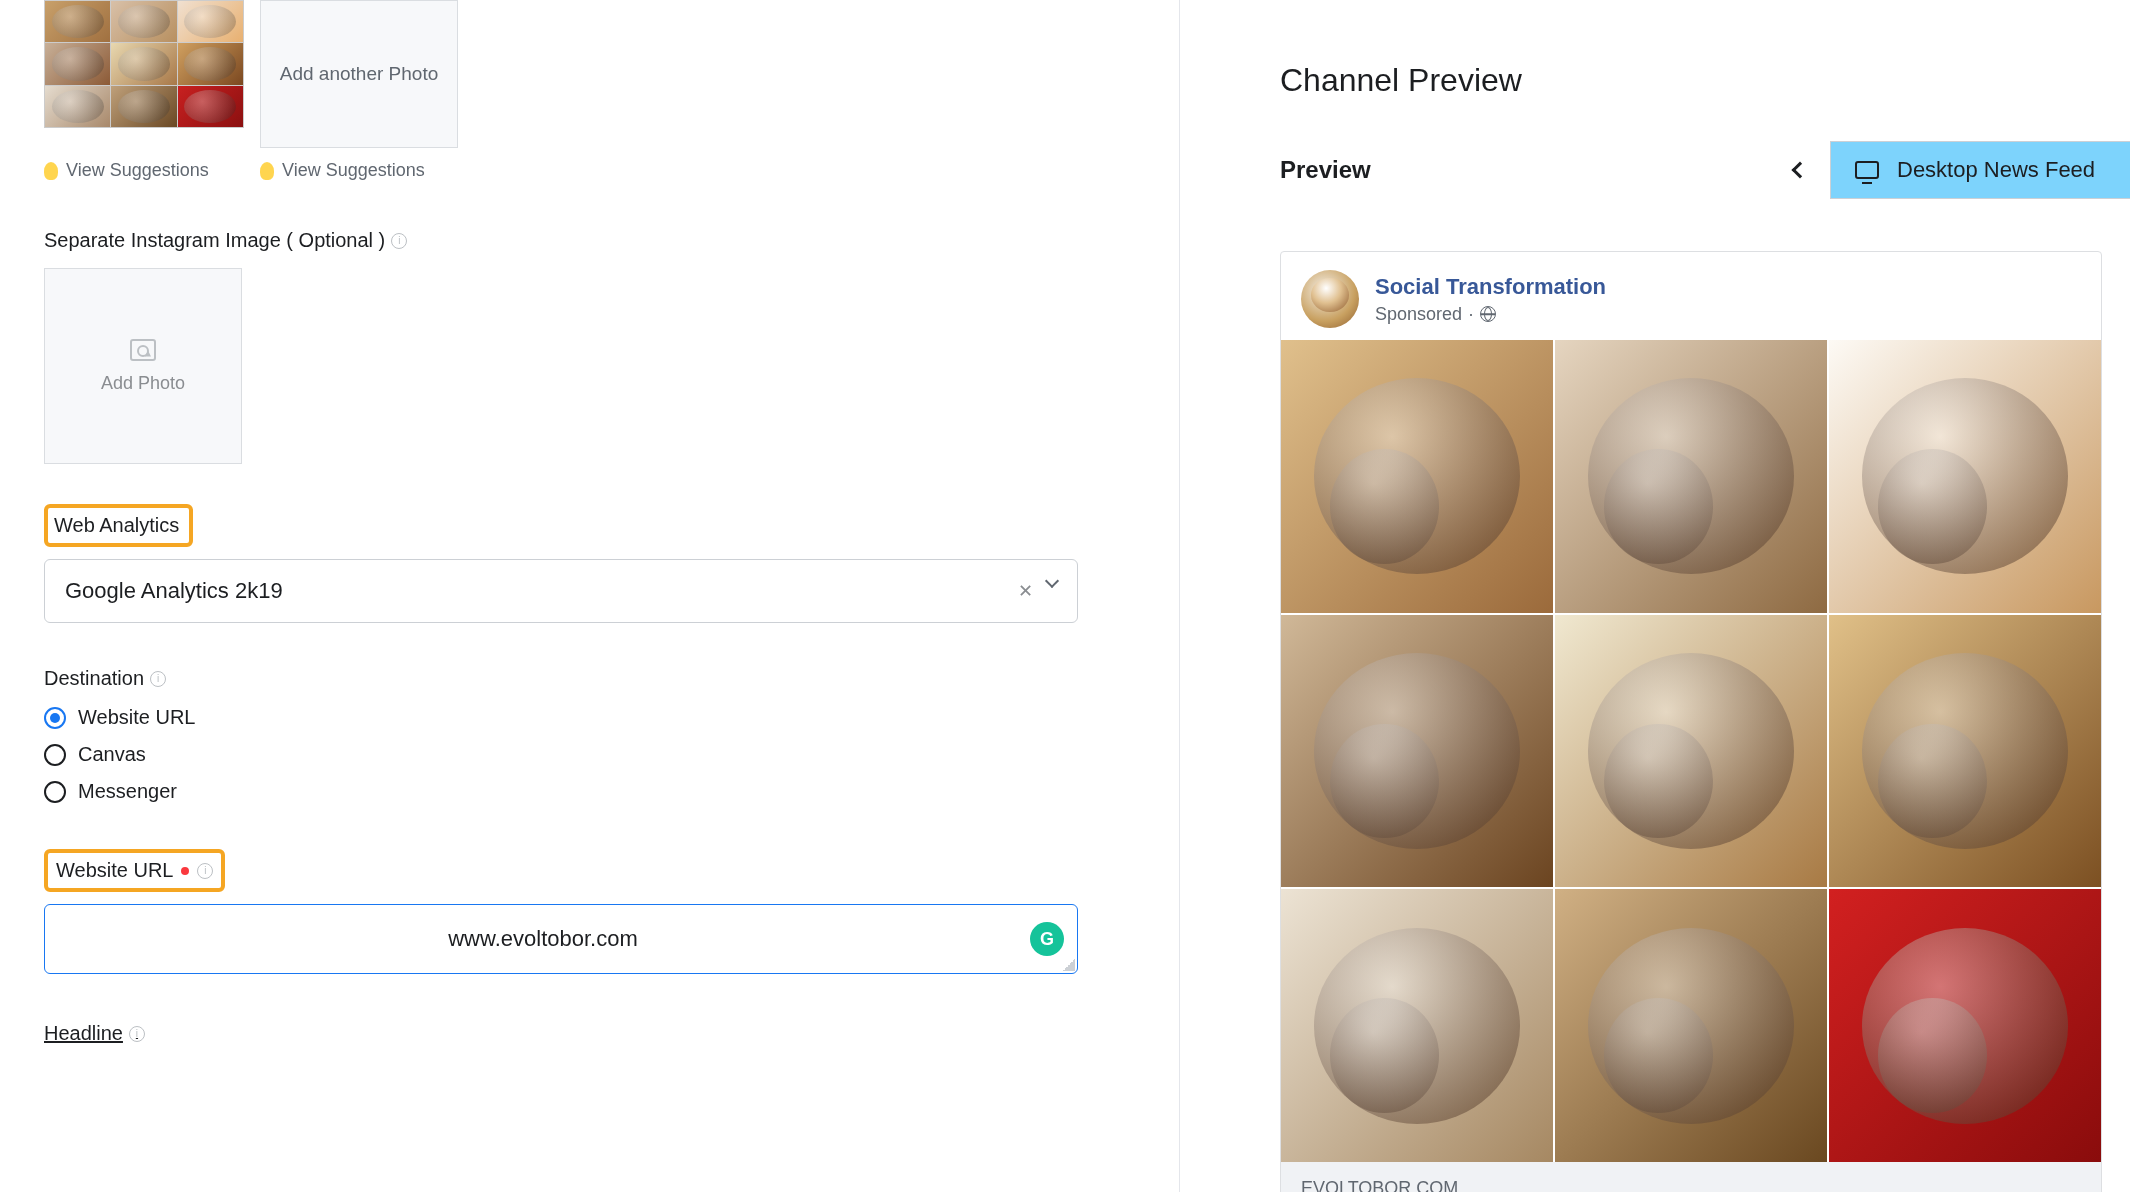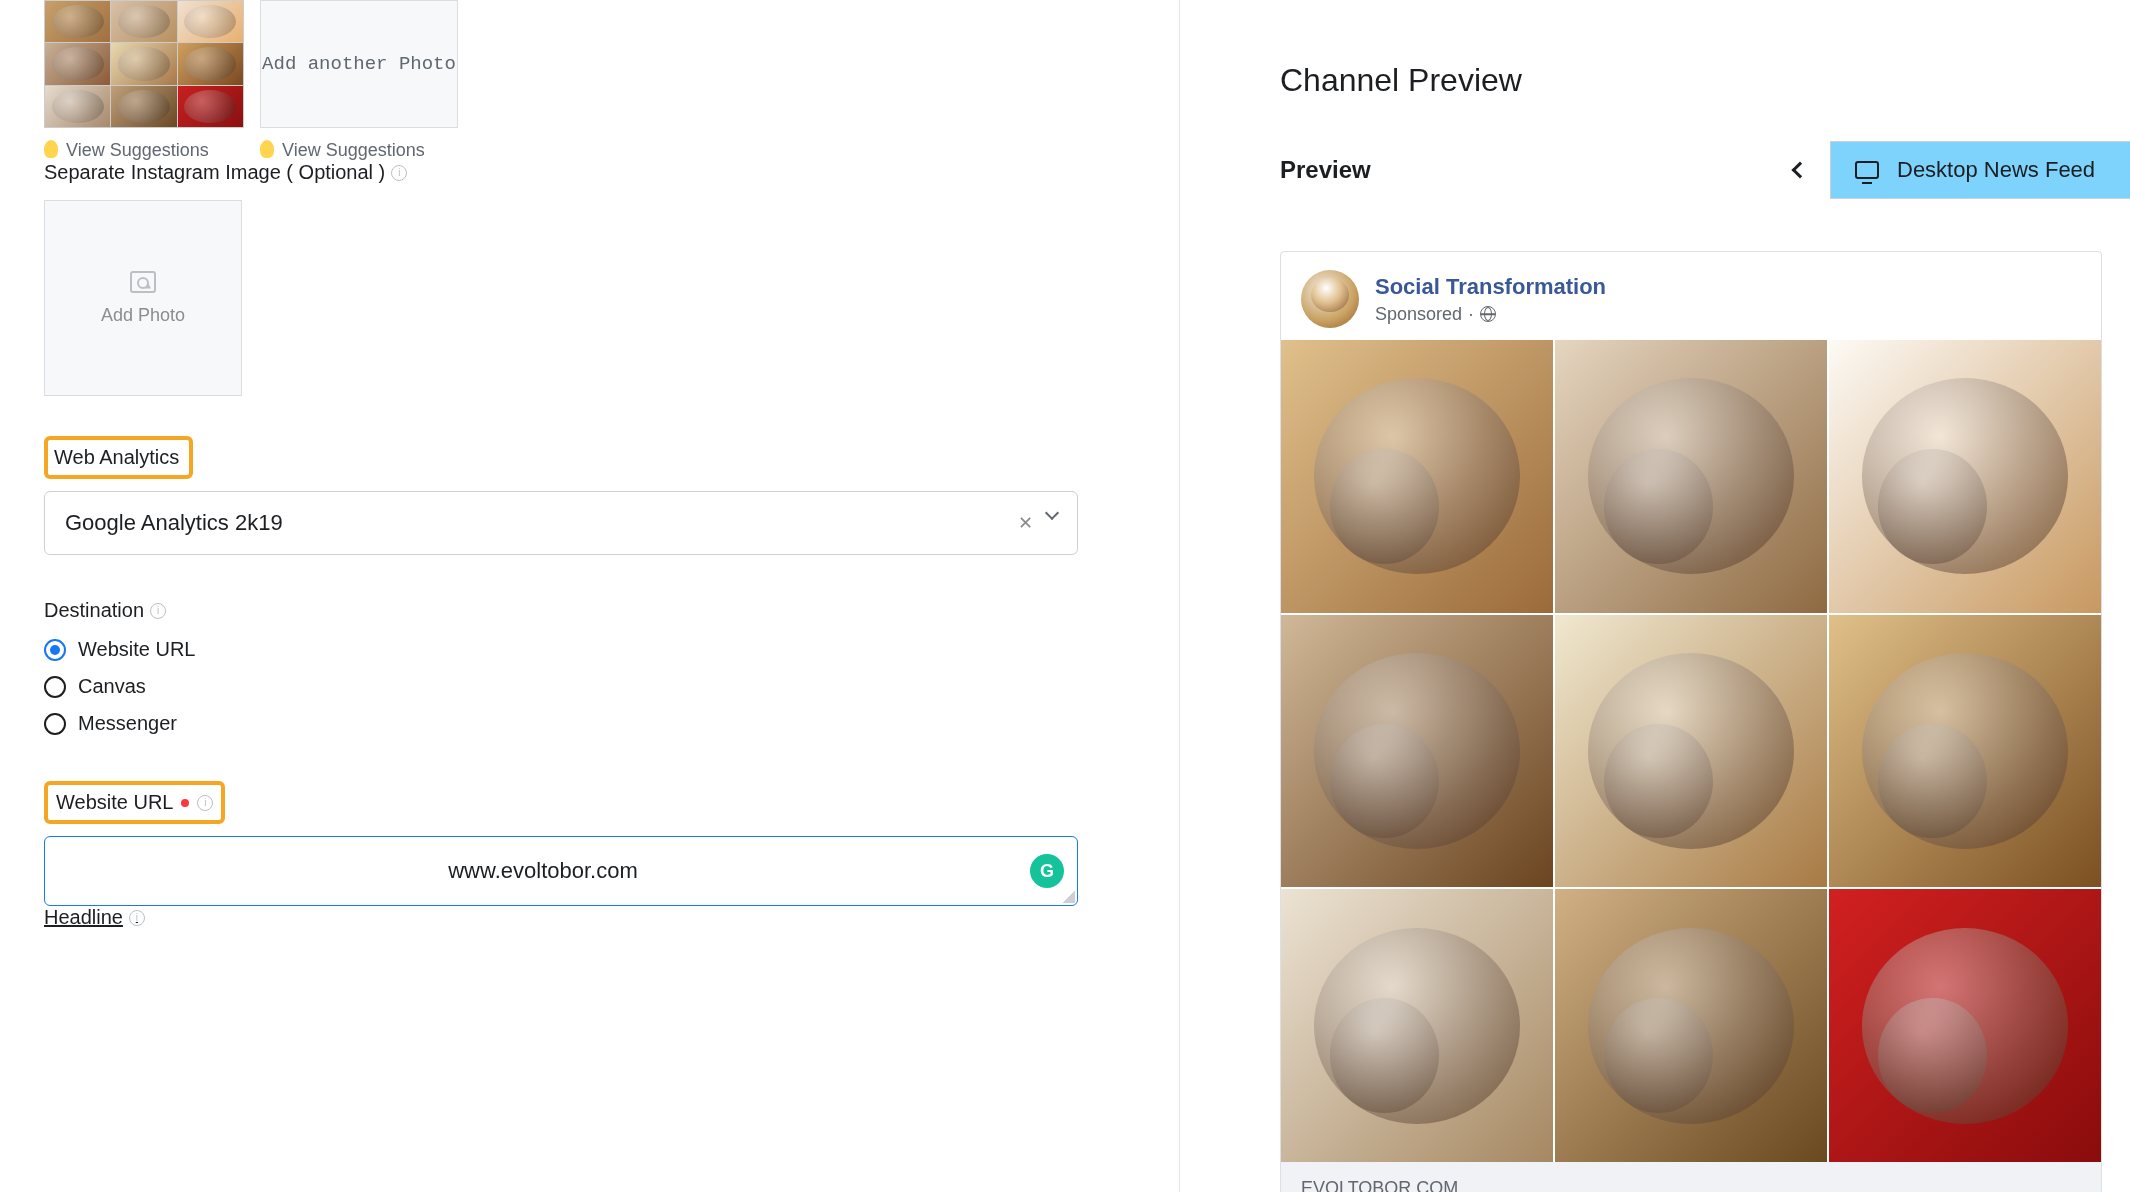--- a/index.html
+++ b/index.html
@@ -16,27 +16,27 @@
 .cell.c2 { background: linear-gradient(135deg,#d8c0a8,#b89060); }
 .cell.c3 { background: linear-gradient(135deg,#f0e0d0,#e8b070); }
 .cell.c4 { background: linear-gradient(135deg,#c8b098,#8c5a36); }
 .cell.c5 { background: linear-gradient(135deg,#e8d8b0,#a87848); }
 .cell.c6 { background: linear-gradient(135deg,#d0a060,#7b4820); }
 .cell.c7 { background: linear-gradient(135deg,#e5dccf,#a8886a); }
 .cell.c8 { background: linear-gradient(135deg,#bfa07a,#6a4824); }
 .cell.c9 { background: linear-gradient(135deg,#c82020,#8b1010); }
 .cell::after { content:""; position:absolute; inset:10% 10%; border-radius:50%; background: radial-gradient(circle at 35% 35%, rgba(255,255,255,.3), rgba(0,0,0,.25)); }
 
-.add-box { width: 198px; height: 128px; background: #f7f8fa; border: 1px solid #dadde1; display: flex; align-items: center; justify-content: center; color: #606770; font-size: 19px; font-family: Liberation Mono, monospace; }
+.add-box { width: 198px; height: 148px; background: #f7f8fa; border: 1px solid #dadde1; display: flex; align-items: center; justify-content: center; color: #606770; font-size: 19px; }
 
 .suggest-row { display: flex; gap: 16px; margin-top: 12px; }
-.suggest { display: flex; gap: 8px; font-size: 18px; color: #606770; width: 200px; }
+.suggest { display: flex; align-items: center; gap: 8px; font-size: 18px; color: #606770; width: 200px; }
 .bulb { width: 14px; height: 18px; background: #ffd54f; border-radius: 50% 50% 40% 40%; position: relative; }
 
-.section { }
+.section { margin-top: 48px; }
 .label { font-size: 20px; color: #1c1e21; margin-bottom: 16px; display: flex; align-items: center; gap: 6px; }
 .info-icon { width: 16px; height: 16px; border: 1px solid #bcc0c4; border-radius: 50%; display: inline-flex; align-items: center; justify-content: center; font-size: 10px; color: #bcc0c4; flex-shrink: 0; }
 .req-dot { width: 8px; height: 8px; background: #fa383e; border-radius: 50%; display: inline-block; }
 
 .add-photo-box { width: 198px; height: 196px; background: #f7f8fa; border: 1px solid #dadde1; display: flex; flex-direction: column; align-items: center; justify-content: center; gap: 12px; color: #8a8d91; }
 .photo-icon { width: 26px; height: 22px; border: 2px solid #bcc0c4; border-radius: 3px; position: relative; }
 .photo-icon::before { content:""; position:absolute; top:4px; left:5px; width:8px; height:8px; border:2px solid #bcc0c4; border-radius:50%; }
 .photo-icon::after { content:""; position:absolute; bottom:2px; right:3px; width:6px; height:6px; background:#bcc0c4; clip-path: polygon(0 100%,50% 0,100% 100%); }
 
 .text-input { width: 1034px; height: 70px; border: 1px solid #ccd0d5; border-radius: 6px; padding: 0 20px; font-size: 22px; color: #1c1e21; }

